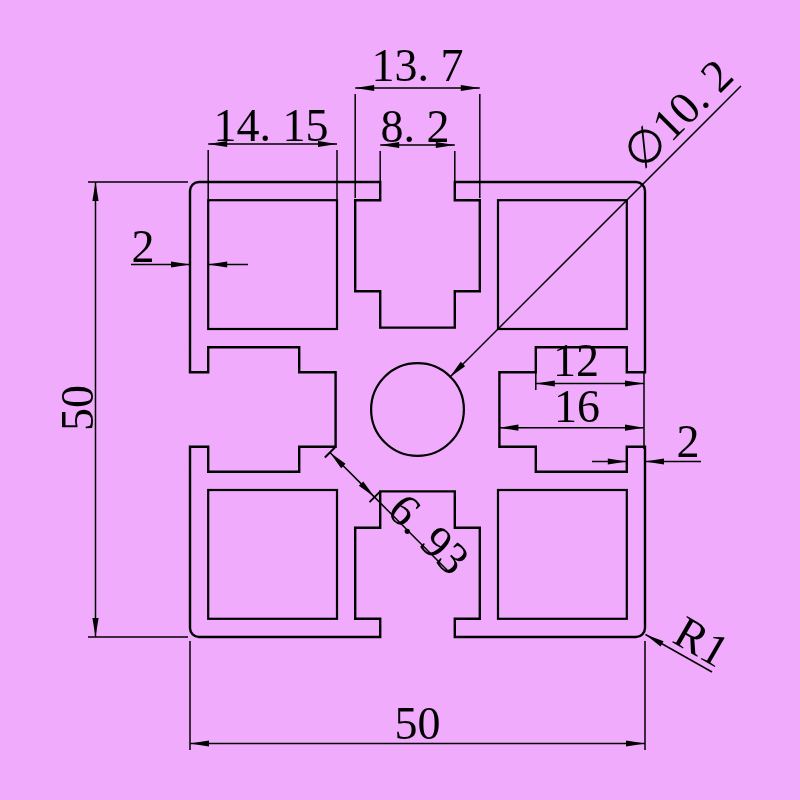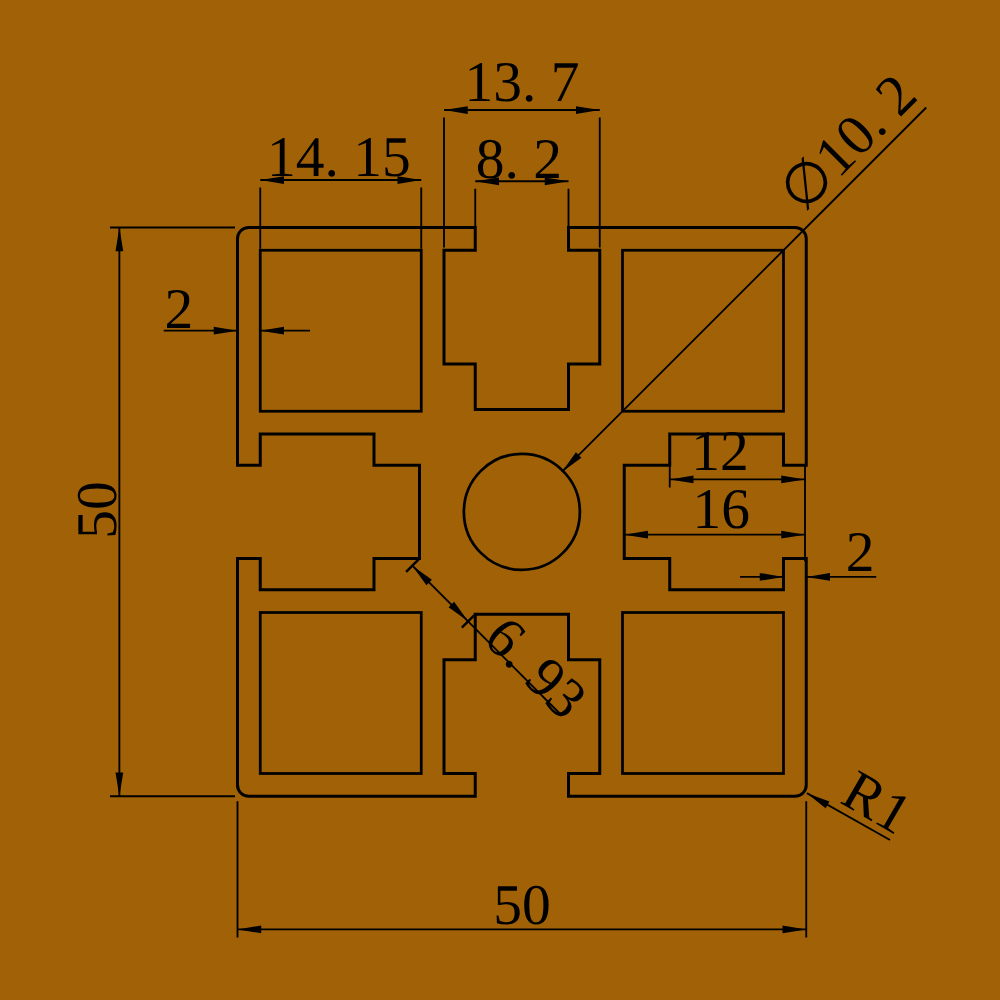--- a/index.html
+++ b/index.html
@@ -6,21 +6,21 @@
     margin: 0;
     padding: 0;
     background: #ffffff;
     width: 800px;
     height: 800px;
     overflow: hidden;
   }
   .drawing-wrap {
     width: 800px;
     height: 800px;
-    background: #a16207;
+    background: #f0abfc;
   }
   svg { display: block; }
   .outline {
     fill: none;
     stroke: #000000;
     stroke-width: 2.4;
     stroke-linejoin: miter;
   }
   .inner {
     fill: none;

